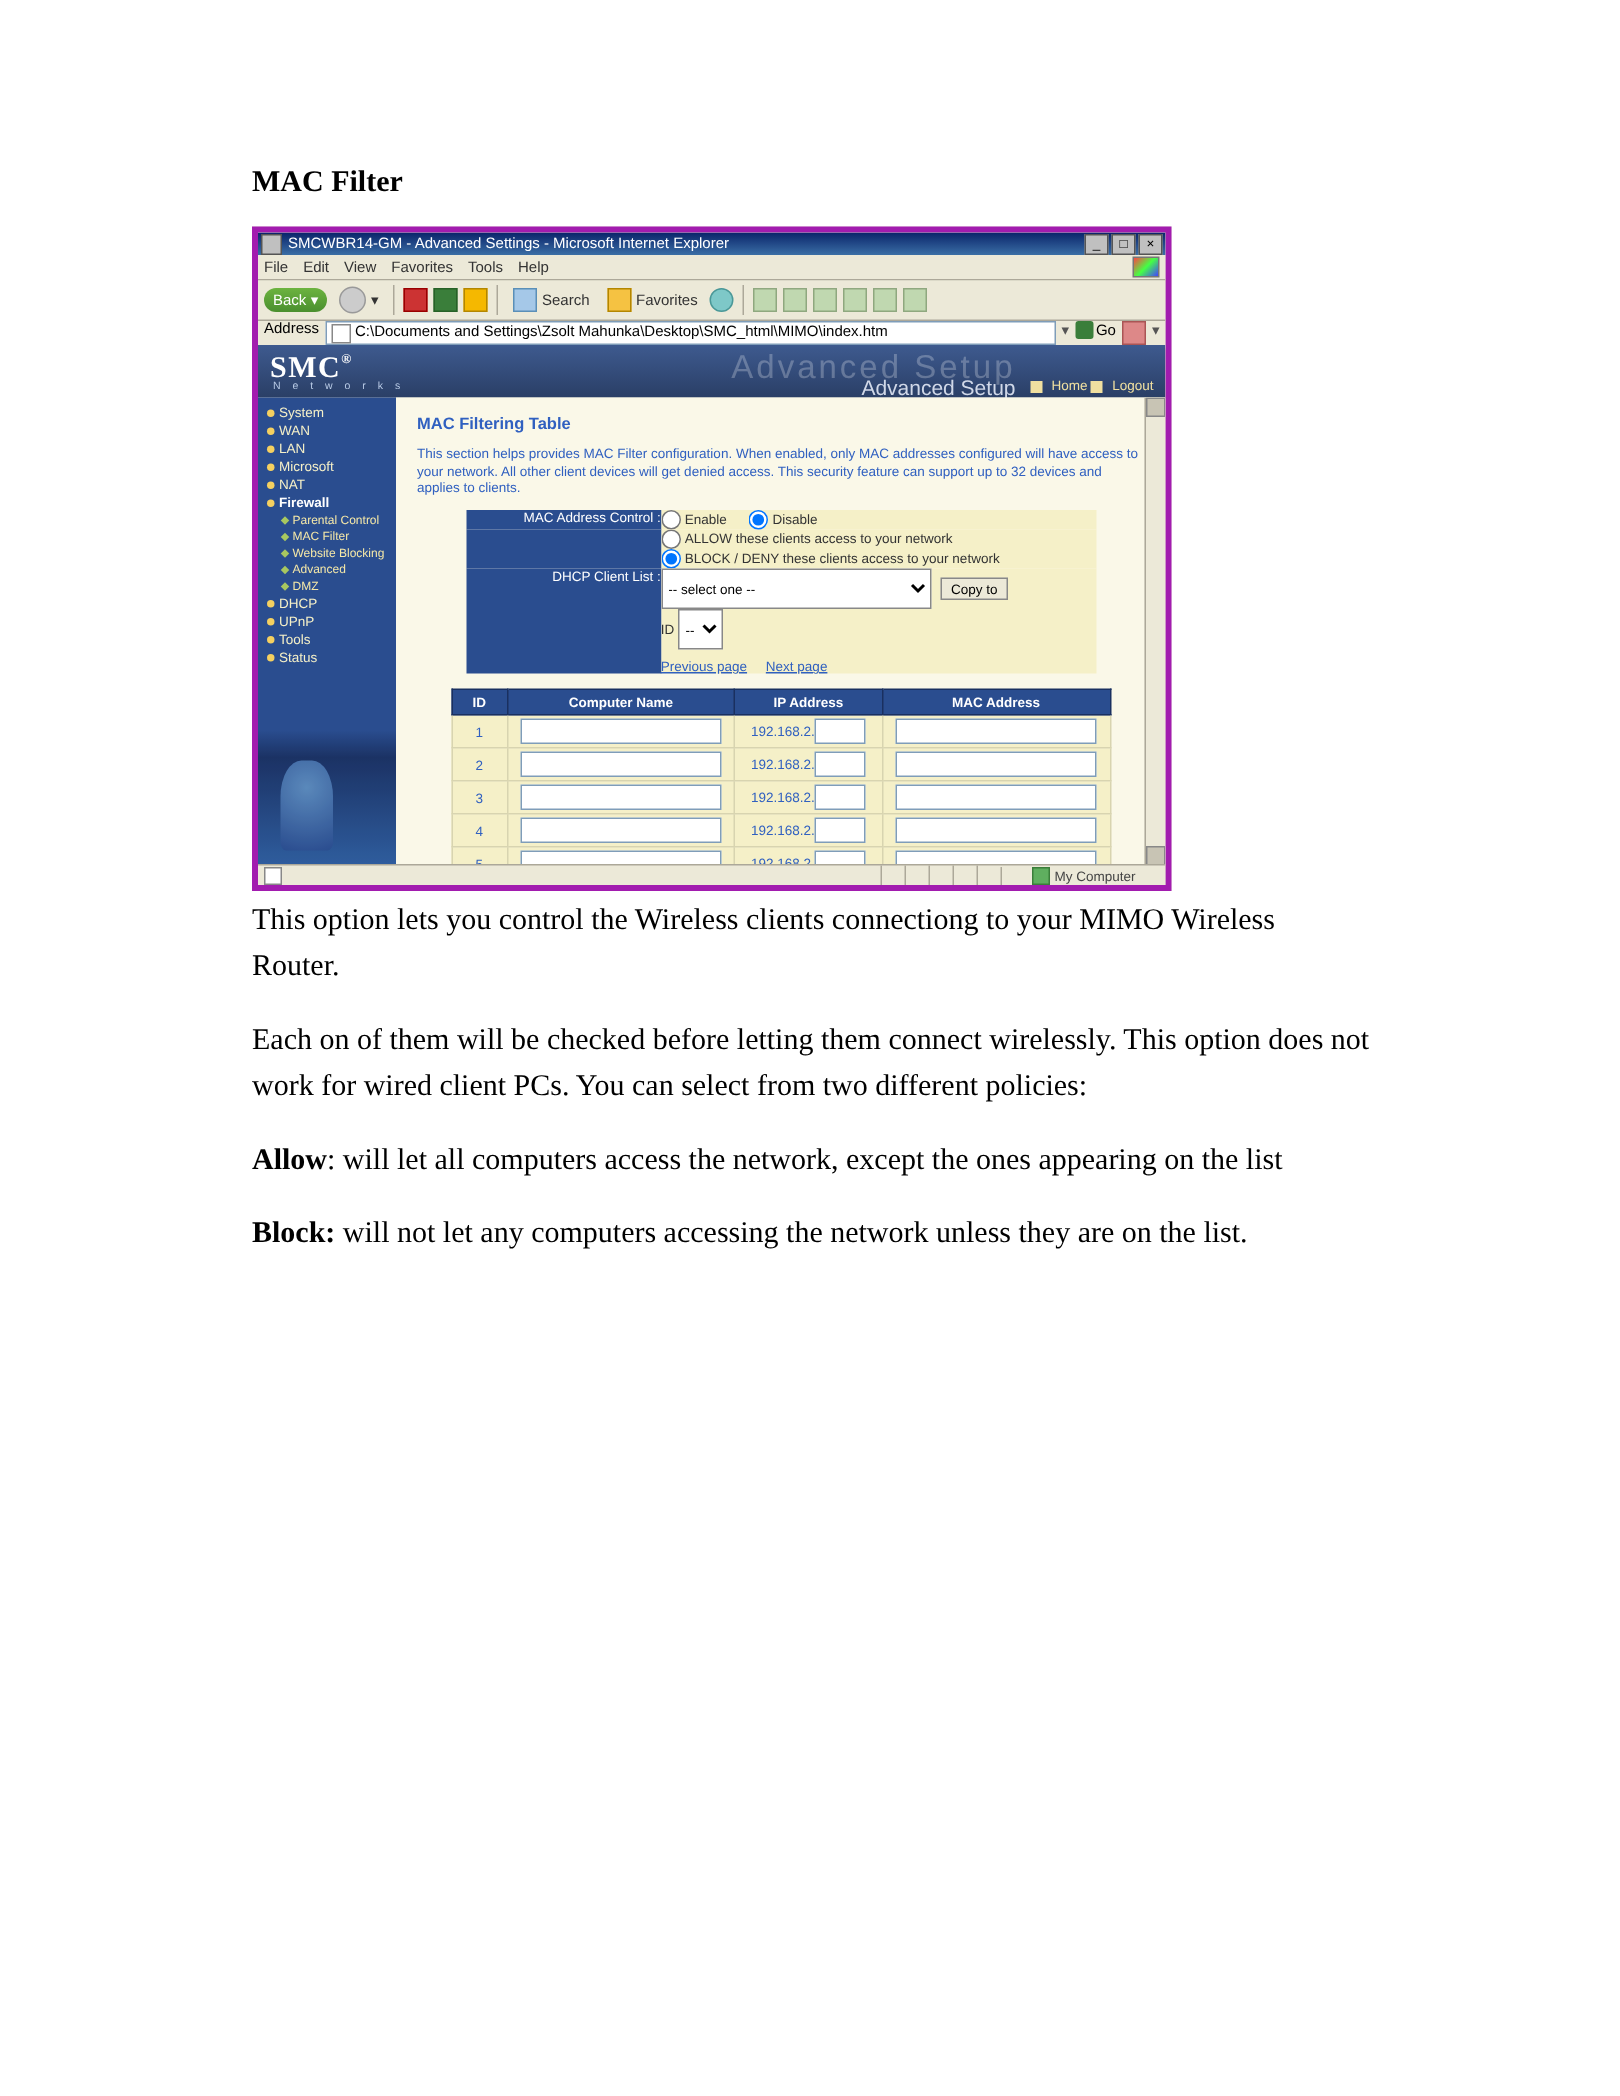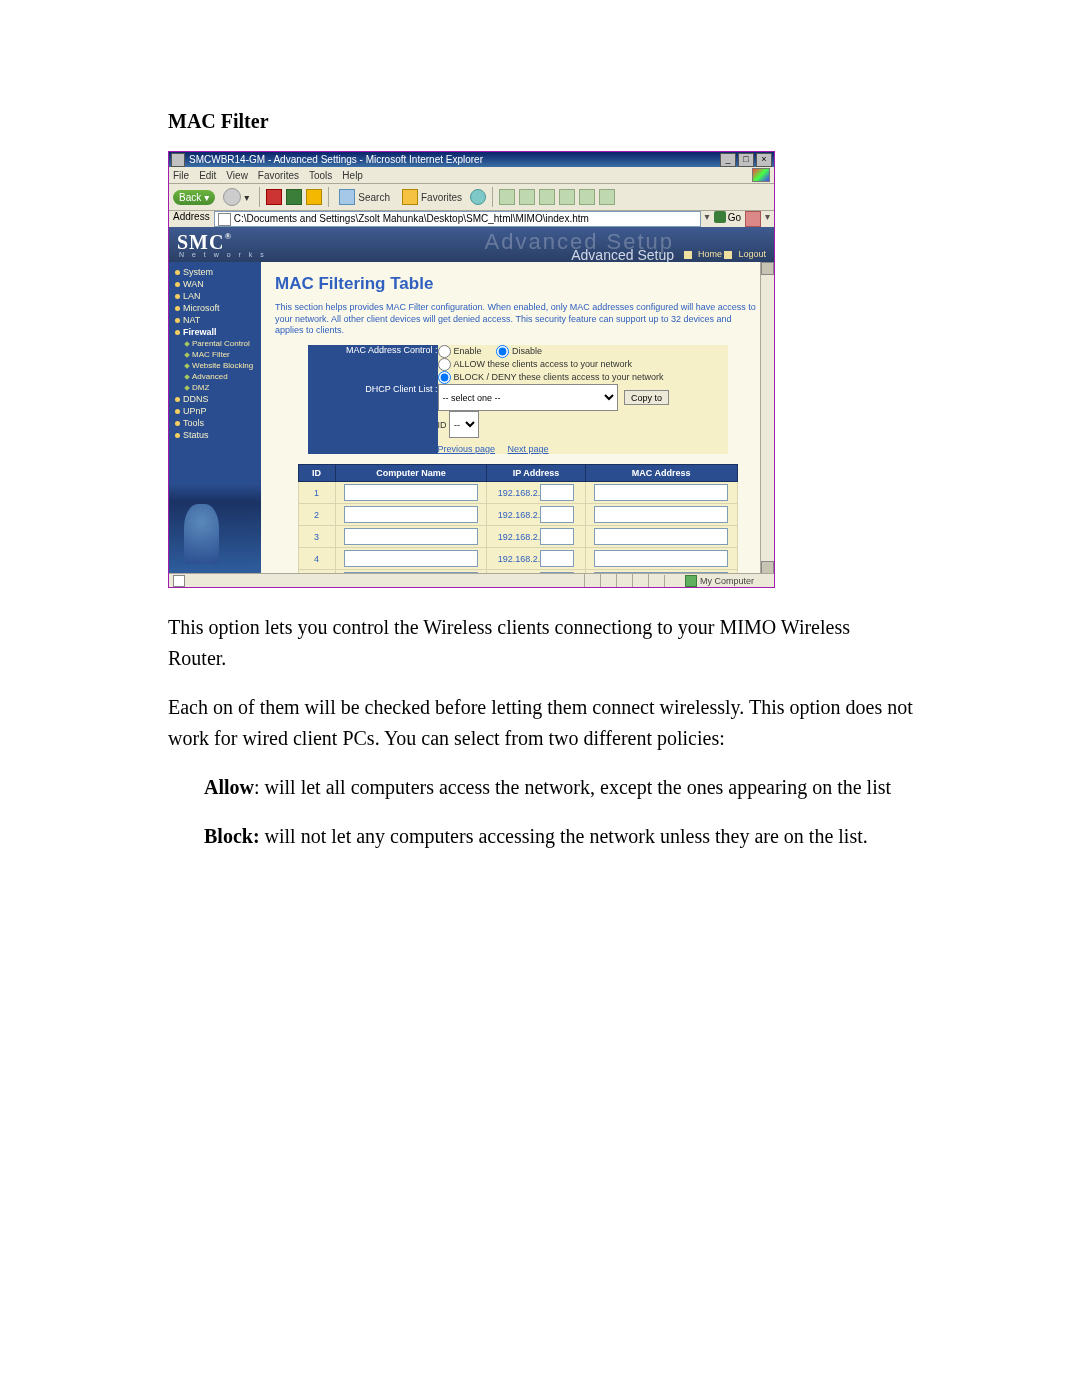--- a/index.html
+++ b/index.html
@@ -1,19 +1,19 @@
 <!DOCTYPE html>
 <html><head>
 <meta charset="utf-8">
 <style>
   html,body{margin:0;padding:0;background:#fff;font-family:"Times New Roman",Times,serif;color:#000}
   .page{width:1080px;height:1397px;position:relative;margin:0 auto;background:#fff}
   .content{position:absolute;left:168px;top:110px;width:745px}
   .heading{font-weight:bold;font-size:20px;margin-bottom:18px}
-  .shot{width:605px;height:435px;border:1px solid #a21caf;background:#e9e7d7;position:relative;margin-bottom:24px;font-family:Tahoma,Verdana,Arial,sans-serif;font-size:10px;color:#000;overflow:hidden}
+  .shot{width:605px;height:435px;border:4px solid #a21caf;background:#e9e7d7;position:relative;margin-bottom:4px;font-family:Tahoma,Verdana,Arial,sans-serif;font-size:10px;color:#000;overflow:hidden}
   
   .ie-titlebar{height:15px;background:linear-gradient(#0a246a,#3a6ea5);color:#fff;display:flex;align-items:center;padding:0 2px;font-size:10px}
   .ie-titlebar .ie-icon{width:12px;height:12px;background:#c0c0c0;margin-right:4px;border:1px solid #555}
   .ie-titlebar .spacer{flex:1}
   .ie-winbtn{width:14px;height:12px;background:#c0c0c0;border:1px solid #555;margin-left:2px;text-align:center;line-height:10px;font-size:9px;color:#000}
   
   .ie-menubar{height:16px;background:#ece9d8;display:flex;align-items:center;padding:0 4px;gap:10px;border-bottom:1px solid #aca899;font-size:10px;color:#333}
   .ie-menubar .flag{margin-left:auto;width:16px;height:12px;background:linear-gradient(135deg,#f44,#4f4,#44f);border:1px solid #777}
   
   .ie-toolbar{height:26px;background:#ece9d8;display:flex;align-items:center;padding:0 4px;gap:4px;border-bottom:1px solid #aca899}
@@ -53,21 +53,21 @@
   .sidebar-img::before{content:"";position:absolute;left:15px;top:20px;width:35px;height:60px;background:radial-gradient(circle at 50% 30%,#6090c0,#2a4d8f);border-radius:40% 40% 10% 10%}
   .nav-item{padding:1px 6px;cursor:pointer;color:#f5f0c8;font-size:9px;display:flex;align-items:center;gap:3px}
   .nav-item.sub{padding-left:16px;font-size:8px;color:#f5e8a8}
   .nav-item.active{color:#fff;font-weight:bold}
   .nav-bullet{width:5px;height:5px;background:#f5d060;border-radius:50%;flex-shrink:0}
   .nav-bullet.sub-b{width:4px;height:4px;background:#a8c860;border-radius:0;transform:rotate(45deg)}
   .main-pane{flex:1;background:#faf8e8;padding:12px 14px;position:relative;overflow:hidden}
   .scroll-indicator{position:absolute;right:0;top:0;bottom:0;width:13px;background:#ece9d8;border-left:1px solid #aca899}
   .scroll-thumb{position:absolute;right:0;top:0;width:13px;height:13px;background:#c8c4b4;border:1px solid #888;box-sizing:border-box}
   .scroll-thumb.bot{top:auto;bottom:0}
-  .pane-title{color:#3060c0;font-weight:bold;font-size:17px;margin-bottom:8px}
+  .pane-title{color:#3060c0;font-weight:bold;font-size:11px;margin-bottom:8px}
   .pane-desc{color:#3060c0;font-size:9px;line-height:1.3;margin-bottom:8px}
   
   .cfg-table{margin:0 auto;width:420px;border-collapse:collapse}
   .cfg-table td{border:none;padding:0}
   .cfg-label{background:#2a4d8f;color:#fff;text-align:right;padding:4px 6px;font-size:9px;width:130px;vertical-align:top}
   .cfg-field{background:#f5f0c8;padding:3px 6px;font-size:9px;color:#333}
   .cfg-field label{margin-right:12px}
   .cfg-field input[type=radio]{margin:0 3px 0 0;vertical-align:middle}
   .cfg-field select{font-size:9px;height:27px;border:1px solid #888;background:#fff}
   .cfg-field .copy-btn{font-size:9px;padding:0 6px;height:15px;border:1px solid #888;background:#ece9d8;margin-left:4px}
@@ -83,21 +83,21 @@
   
   .ie-status{position:absolute;bottom:0;left:0;right:0;height:13px;background:#ece9d8;border-top:1px solid #aca899;display:flex;align-items:center;font-size:9px;color:#444}
   .ie-status .status-left{padding:0 4px;display:flex;align-items:center;gap:3px}
   .ie-status .status-page-icon{width:10px;height:10px;background:#fff;border:1px solid #888}
   .ie-status .spacer{flex:1}
   .ie-status .status-cell{border-left:1px solid #aca899;height:100%;width:15px}
   .ie-status .status-zone{border-left:1px solid #aca899;padding:0 20px;display:flex;align-items:center;gap:3px}
   .ie-status .zone-icon{width:10px;height:10px;background:#5faf5f;border:1px solid #3a7e3a}
   
   .body-text{font-size:20px;line-height:1.55;margin-bottom:18px}
-  .body-text.indent{margin-left:36px}
+  .body-text.indent{}
   .page-num{position:absolute;left:0;width:1080px;top:1160px;text-align:center;font-size:20px}
 </style>
 </head>
 <body>
 
 <div class="page">
   <div class="content">
     <div class="heading">MAC Filter</div>
 
     <div class="shot">
@@ -214,21 +214,21 @@
             <div class="nav-item sub">
                 <span class="nav-bullet sub-b"></span>
                 <span>Advanced</span>
               </div>
             <div class="nav-item sub">
                 <span class="nav-bullet sub-b"></span>
                 <span>DMZ</span>
               </div>
             <div class="nav-item">
                 <span class="nav-bullet"></span>
-                <span>DDNS</span>
+                <span>DHCP</span>
               </div>
             <div class="nav-item">
                 <span class="nav-bullet"></span>
                 <span>UPnP</span>
               </div>
             <div class="nav-item">
                 <span class="nav-bullet"></span>
                 <span>Tools</span>
               </div>
             <div class="nav-item">

